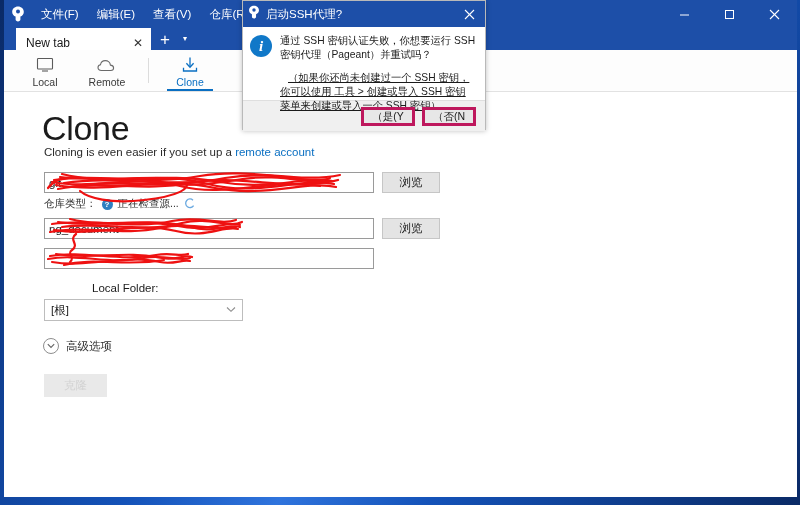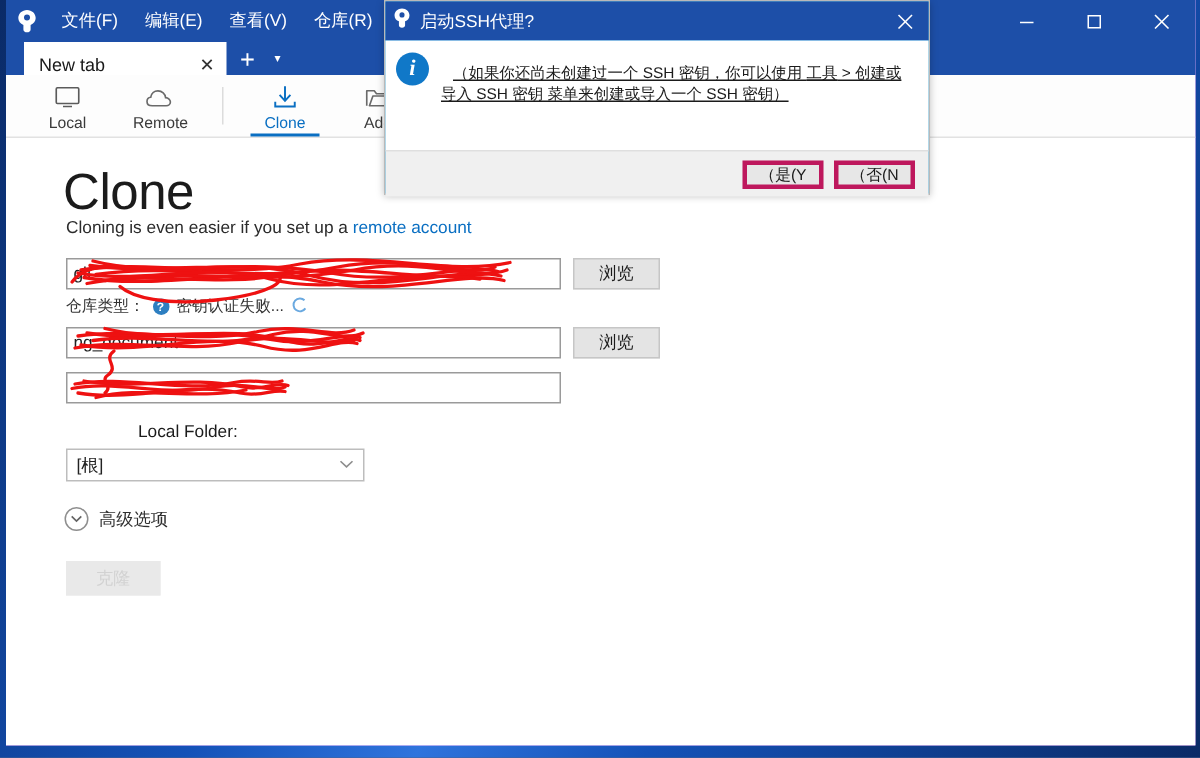--- a/index.html
+++ b/index.html
@@ -23,21 +23,21 @@
       linear-gradient(120deg, #0a2a66 0%, #1452b8 38%, #2f74dd 52%, #1452b8 66%, #0a2a66 100%);
   }
 
   
   #app-window {
     position: absolute;
     left: 4px;
     top: 0px;
     width: 793px;
     height: 497px;
-    background: #f0abfc;
+    background: #0f766e;
     overflow: hidden;
   }
 
   
   .titlebar {
     position: absolute;
     left: 0; top: 0;
     width: 793px;
     height: 28px;
     background: #1d4fa8;
@@ -341,25 +341,25 @@
 
   
   .scribble {
     position: absolute;
     pointer-events: none;
   }
 
   
   #ssh-dialog {
     position: absolute;
-    left: 256px;
+    left: 242px;
     top: 0px;
-    width: 364px;
+    width: 244px;
     height: 130px;
-    background: #0ea5e9;
+    background: #1d4ed8;
     border: 1px solid #b9b9b9;
     box-shadow: 0 1px 5px rgba(0,0,0,0.25);
     box-sizing: border-box;
   }
   .dlg-titlebar {
     height: 26px;
     background: #1d4fa8;
     display: flex;
     align-items: center;
     padding-left: 5px;
@@ -544,21 +544,21 @@
     </div>
 
     <div class="field-row" style="left:40px; top:80px;">
       <input class="text-input" style="width: 330px;" value="git">
     </div>
     <button class="browse-btn" style="position:absolute; left:378px; top:80px;">浏览</button>
 
     <div class="repo-type-row">
       <span>仓库类型：</span>
       <span class="help-badge">?</span>
-      <span>密钥认证失败...</span>
+      <span>正在检查源...</span>
       <span class="spinner-arc">
         <svg width="11" height="11" viewBox="0 0 11 11">
           <path d="M9 2.2 A4.3 4.3 0 1 0 9.6 7.6" fill="none" stroke="#6aa9e0" stroke-width="1.3"></path>
         </svg>
       </span>
     </div>
 
     <div class="field-row" style="left:40px; top:126px;">
       <input class="text-input" style="width: 330px;" value="ng_document">
     </div>
@@ -639,20 +639,21 @@
     <span class="dlg-close">
       <svg width="11" height="11" viewBox="0 0 11 11">
           <line x1="1" y1="1" x2="10" y2="10" stroke="#fff" stroke-width="1.1"></line>
           <line x1="10" y1="1" x2="1" y2="10" stroke="#fff" stroke-width="1.1"></line>
         </svg>
     </span>
   </div>
   <div class="dlg-body">
     <div class="dlg-info-icon">i</div>
     <div class="dlg-texts">
+      <div>通过 SSH 密钥认证失败，你想要运行 SSH 密钥代理（Pageant）并重试吗？</div>
       <div class="dlg-msg2"><span>（如果你还尚未创建过一个 SSH 密钥，你可以使用 </span><u>工具</u><span> &gt; 创建或导入 SSH 密钥 菜单来创建或导入一个 SSH 密钥）</span></div>
     </div>
   </div>
   <div class="dlg-footer">
     <button class="dlg-btn">（是(Y</button>
     <button class="dlg-btn">（否(N</button>
   </div>
 </div>
 
 </body></html>

